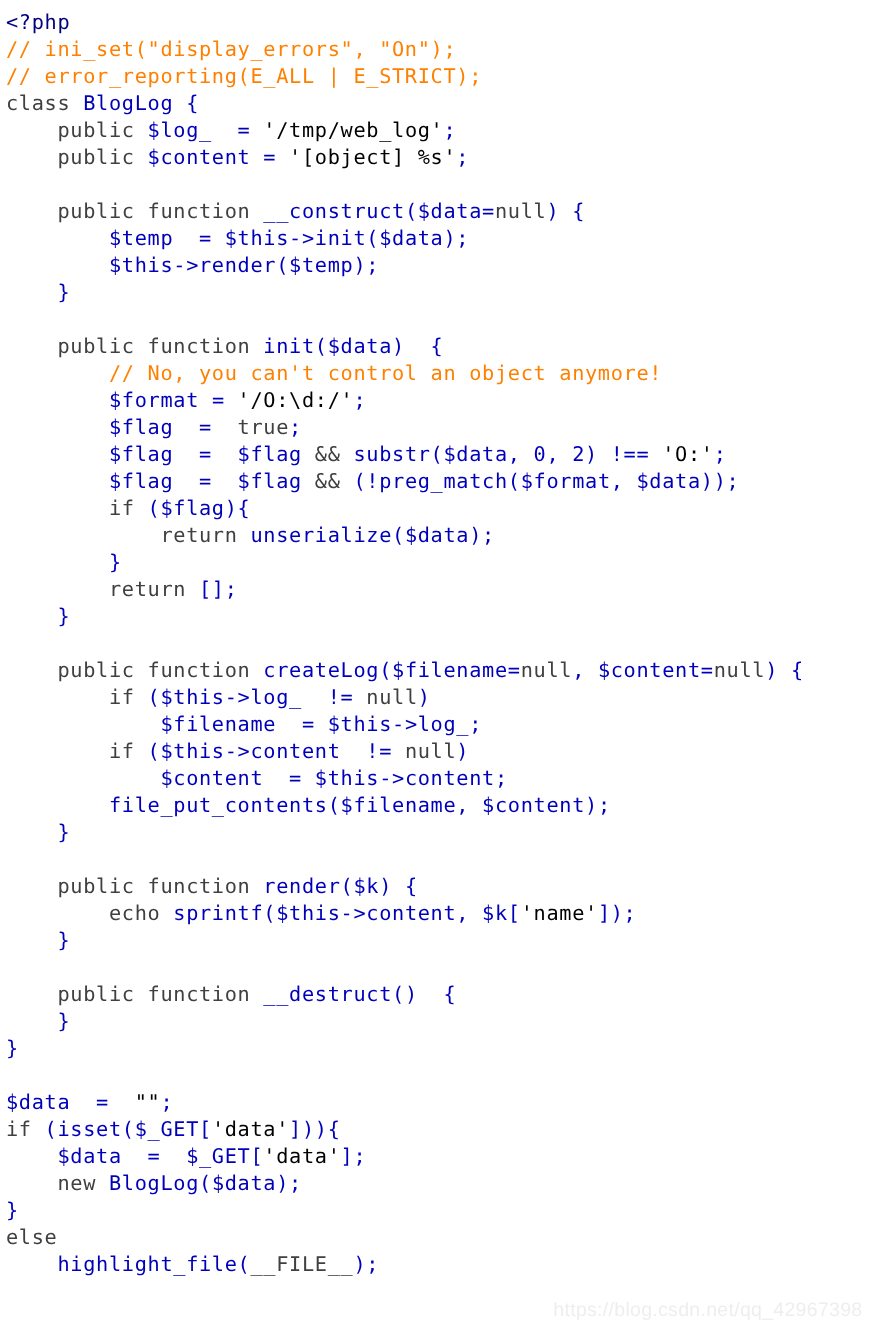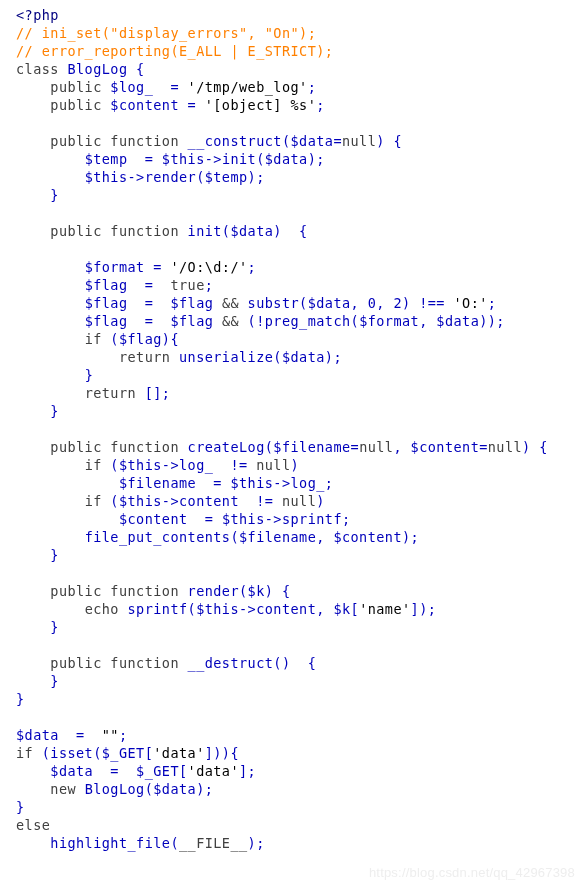--- a/index.html
+++ b/index.html
@@ -10,21 +10,21 @@
   body {
     width: 583px;
     height: 886px;
     overflow: hidden;
     position: relative;
     font-family: "DejaVu Sans Mono", "Liberation Mono", monospace;
   }
 
   #code-view {
     position: absolute;
-    left: 12px;
+    left: 0;
     top: 0;
     width: 546px;
     height: 886px;
     padding: 6px 0 0 4px;
     box-sizing: border-box;
     background: #ffffff;
   }
 
   .code-line {
     font-family: "DejaVu Sans Mono", "Liberation Mono", monospace;
@@ -66,36 +66,36 @@
     <div class="code-line"><span class="t-keyword">class</span><span class="t-default"> </span><span class="t-var">BlogLog</span><span class="t-default"> </span><span class="t-var">{</span></div>
     <div class="code-line"><span class="t-default">    </span><span class="t-keyword">public</span><span class="t-default"> </span><span class="t-var">$log_</span><span class="t-default">  </span><span class="t-var">= </span><span class="t-string">'/tmp/web_log'</span><span class="t-var">;</span></div>
     <div class="code-line"><span class="t-default">    </span><span class="t-keyword">public</span><span class="t-default"> </span><span class="t-var">$content</span><span class="t-default"> </span><span class="t-var">= </span><span class="t-string">'[object] %s'</span><span class="t-var">;</span></div>
     <div class="code-line">&nbsp;</div>
     <div class="code-line"><span class="t-default">    </span><span class="t-keyword">public</span><span class="t-default"> </span><span class="t-keyword">function</span><span class="t-default"> </span><span class="t-var">__construct(</span><span class="t-var">$data</span><span class="t-var">=</span><span class="t-keyword">null</span><span class="t-var">)</span><span class="t-default"> </span><span class="t-var">{</span></div>
     <div class="code-line"><span class="t-default">        </span><span class="t-var">$temp</span><span class="t-default">  </span><span class="t-var">= </span><span class="t-var">$this</span><span class="t-var">-&gt;</span><span class="t-var">init(</span><span class="t-var">$data</span><span class="t-var">);</span></div>
     <div class="code-line"><span class="t-default">        </span><span class="t-var">$this</span><span class="t-var">-&gt;</span><span class="t-var">render(</span><span class="t-var">$temp</span><span class="t-var">);</span></div>
     <div class="code-line"><span class="t-default">    </span><span class="t-var">}</span></div>
     <div class="code-line">&nbsp;</div>
     <div class="code-line"><span class="t-default">    </span><span class="t-keyword">public</span><span class="t-default"> </span><span class="t-keyword">function</span><span class="t-default"> </span><span class="t-var">init(</span><span class="t-var">$data</span><span class="t-var">)</span><span class="t-default">  </span><span class="t-var">{</span></div>
-    <div class="code-line"><span class="t-default">        </span></div>
+    <div class="code-line"><span class="t-default">        </span><span class="t-comment">// No, you can't control an object anymore!</span></div>
     <div class="code-line"><span class="t-default">        </span><span class="t-var">$format</span><span class="t-default"> </span><span class="t-var">= </span><span class="t-string">'/O:\d:/'</span><span class="t-var">;</span></div>
     <div class="code-line"><span class="t-default">        </span><span class="t-var">$flag</span><span class="t-default">  </span><span class="t-var">= </span><span class="t-default"> </span><span class="t-keyword">true</span><span class="t-var">;</span></div>
     <div class="code-line"><span class="t-default">        </span><span class="t-var">$flag</span><span class="t-default">  </span><span class="t-var">= </span><span class="t-default"> </span><span class="t-var">$flag</span><span class="t-default"> </span><span class="t-keyword">&amp;&amp;</span><span class="t-default"> </span><span class="t-var">substr(</span><span class="t-var">$data</span><span class="t-var">, </span><span class="t-var">0</span><span class="t-var">, </span><span class="t-var">2)</span><span class="t-default"> </span><span class="t-var">!== </span><span class="t-string">'O:'</span><span class="t-var">;</span></div>
     <div class="code-line"><span class="t-default">        </span><span class="t-var">$flag</span><span class="t-default">  </span><span class="t-var">= </span><span class="t-default"> </span><span class="t-var">$flag</span><span class="t-default"> </span><span class="t-keyword">&amp;&amp;</span><span class="t-default"> </span><span class="t-var">(!</span><span class="t-var">preg_match(</span><span class="t-var">$format</span><span class="t-var">, </span><span class="t-var">$data</span><span class="t-var">));</span></div>
     <div class="code-line"><span class="t-default">        </span><span class="t-keyword">if</span><span class="t-default"> </span><span class="t-var">(</span><span class="t-var">$flag</span><span class="t-var">){</span></div>
     <div class="code-line"><span class="t-default">            </span><span class="t-keyword">return</span><span class="t-default"> </span><span class="t-var">unserialize(</span><span class="t-var">$data</span><span class="t-var">);</span></div>
     <div class="code-line"><span class="t-default">        </span><span class="t-var">}</span></div>
     <div class="code-line"><span class="t-default">        </span><span class="t-keyword">return</span><span class="t-default"> </span><span class="t-var">[];</span></div>
     <div class="code-line"><span class="t-default">    </span><span class="t-var">}</span></div>
     <div class="code-line">&nbsp;</div>
     <div class="code-line"><span class="t-default">    </span><span class="t-keyword">public</span><span class="t-default"> </span><span class="t-keyword">function</span><span class="t-default"> </span><span class="t-var">createLog(</span><span class="t-var">$filename</span><span class="t-var">=</span><span class="t-keyword">null</span><span class="t-var">, </span><span class="t-var">$content</span><span class="t-var">=</span><span class="t-keyword">null</span><span class="t-var">)</span><span class="t-default"> </span><span class="t-var">{</span></div>
     <div class="code-line"><span class="t-default">        </span><span class="t-keyword">if</span><span class="t-default"> </span><span class="t-var">(</span><span class="t-var">$this</span><span class="t-var">-&gt;</span><span class="t-var">log_</span><span class="t-default">  </span><span class="t-var">!= </span><span class="t-keyword">null</span><span class="t-var">)</span></div>
     <div class="code-line"><span class="t-default">            </span><span class="t-var">$filename</span><span class="t-default">  </span><span class="t-var">= </span><span class="t-var">$this</span><span class="t-var">-&gt;</span><span class="t-var">log_</span><span class="t-var">;</span></div>
     <div class="code-line"><span class="t-default">        </span><span class="t-keyword">if</span><span class="t-default"> </span><span class="t-var">(</span><span class="t-var">$this</span><span class="t-var">-&gt;</span><span class="t-var">content</span><span class="t-default">  </span><span class="t-var">!= </span><span class="t-keyword">null</span><span class="t-var">)</span></div>
-    <div class="code-line"><span class="t-default">            </span><span class="t-var">$content</span><span class="t-default">  </span><span class="t-var">= </span><span class="t-var">$this</span><span class="t-var">-&gt;</span><span class="t-var">sprintf;</span></div>
+    <div class="code-line"><span class="t-default">            </span><span class="t-var">$content</span><span class="t-default">  </span><span class="t-var">= </span><span class="t-var">$this</span><span class="t-var">-&gt;</span><span class="t-var">content;</span></div>
     <div class="code-line"><span class="t-default">        </span><span class="t-var">file_put_contents(</span><span class="t-var">$filename</span><span class="t-var">, </span><span class="t-var">$content</span><span class="t-var">);</span></div>
     <div class="code-line"><span class="t-default">    </span><span class="t-var">}</span></div>
     <div class="code-line">&nbsp;</div>
     <div class="code-line"><span class="t-default">    </span><span class="t-keyword">public</span><span class="t-default"> </span><span class="t-keyword">function</span><span class="t-default"> </span><span class="t-var">render(</span><span class="t-var">$k</span><span class="t-var">)</span><span class="t-default"> </span><span class="t-var">{</span></div>
     <div class="code-line"><span class="t-default">        </span><span class="t-keyword">echo</span><span class="t-default"> </span><span class="t-var">sprintf(</span><span class="t-var">$this</span><span class="t-var">-&gt;</span><span class="t-var">content</span><span class="t-var">, </span><span class="t-var">$k</span><span class="t-var">[</span><span class="t-string">'name'</span><span class="t-var">]);</span></div>
     <div class="code-line"><span class="t-default">    </span><span class="t-var">}</span></div>
     <div class="code-line">&nbsp;</div>
     <div class="code-line"><span class="t-default">    </span><span class="t-keyword">public</span><span class="t-default"> </span><span class="t-keyword">function</span><span class="t-default"> </span><span class="t-var">__destruct()</span><span class="t-default">  </span><span class="t-var">{</span></div>
     <div class="code-line"><span class="t-default">    </span><span class="t-var">}</span></div>
     <div class="code-line"><span class="t-var">}</span></div>

